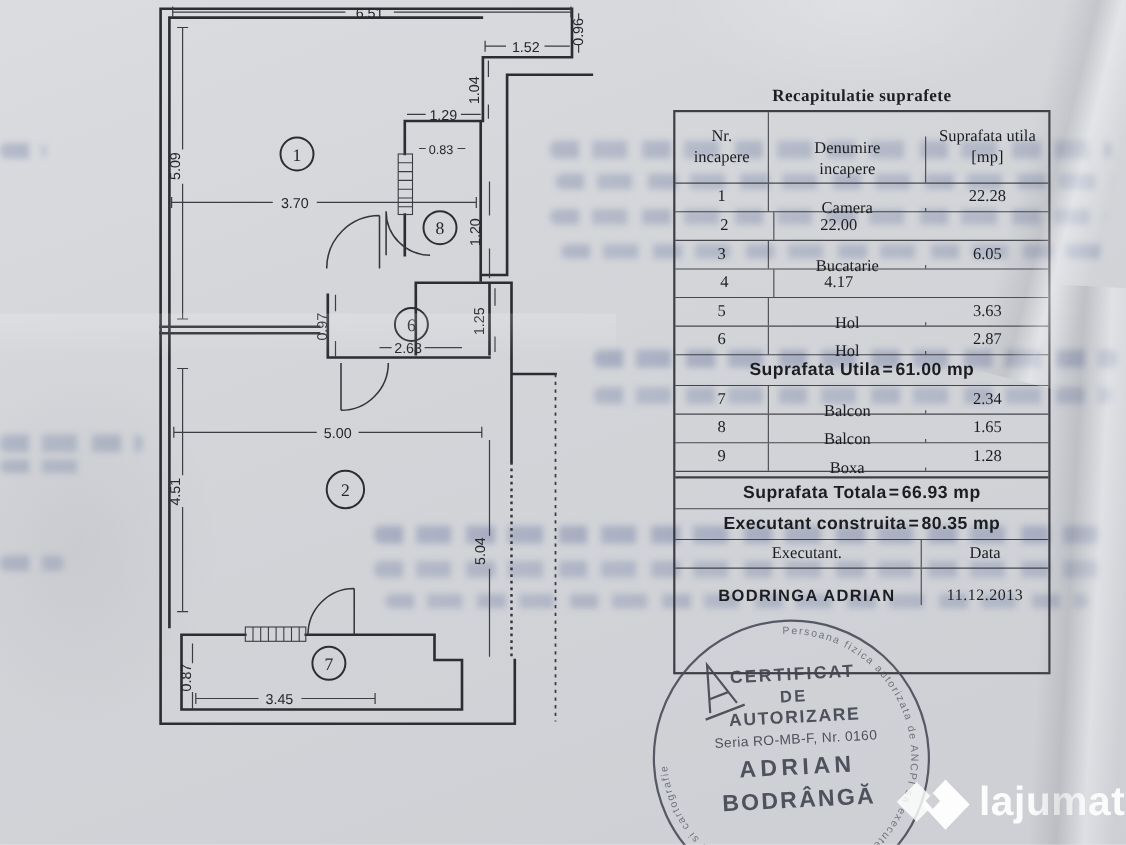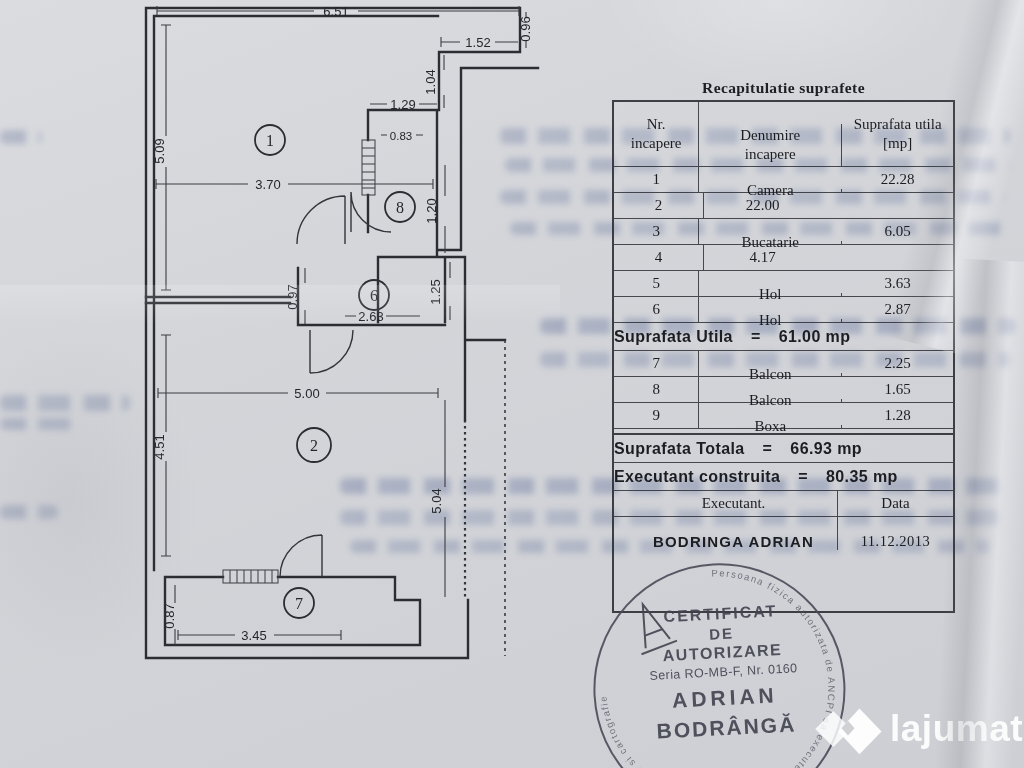--- a/index.html
+++ b/index.html
@@ -45,21 +45,21 @@
     border:2px solid rgba(35,36,42,.85);color:#1c1d21;}
   .trow{display:flex;border-bottom:1.6px solid rgba(35,36,42,.8);}
   .trow:last-child{border-bottom:none;}
   .tc{box-sizing:border-box;display:flex;align-items:center;justify-content:center;text-align:center;}
   .c-nr{width:90px;border-right:1.6px solid rgba(35,36,42,.8);}
   .c-name{width:151px;border-right:1.6px solid rgba(35,36,42,.8);margin-top:22px;}
   .c-area{width:117px;}
   .t-head{height:64px;font:15px "Liberation Serif",serif;}
   .t-head .tc{white-space:pre-line;line-height:1.3;}
   .t-r{height:25px;font:15px "Liberation Serif",serif;}
-  .t-sum{height:27px;justify-content:flex-start;align-items:center;display:flex;gap:18px;
+  .t-sum{height:27px;justify-content:center;align-items:center;display:flex;gap:2px;
     font:bold 16px "Liberation Sans",sans-serif;letter-spacing:.4px;}
   .t-gap{height:4px;border-bottom:2px solid rgba(35,36,42,.85);}
   .t-foot-head{height:25px;font:15px "Liberation Serif",serif;}
   .c-exec{width:224px;border-right:1.6px solid rgba(35,36,42,.8);padding-left:16px;}
   .c-data{width:115px;}
   .t-foot{height:94px;align-items:flex-start;}
   .t-foot .tc{align-items:flex-start;padding-top:16px;}
   .exec-name{font:bold 15px "Liberation Sans",sans-serif;letter-spacing:1.2px;text-align:right;}
   .exec-date{font:14.5px "Liberation Serif",serif;letter-spacing:.5px;}
 
@@ -227,21 +227,21 @@
 
     <div class="trow t-sum">
       <span>Suprafata Utila</span>
       <span>=</span>
       <span>61.00 mp</span>
     </div>
 
     <div class="trow t-r">
       <div class="tc c-nr">7</div>
       <div class="tc c-name">Balcon</div>
-      <div class="tc c-area">2.25</div>
+      <div class="tc c-area">2.34</div>
     </div>
     <div class="trow t-r">
       <div class="tc c-nr">8</div>
       <div class="tc c-name">Balcon</div>
       <div class="tc c-area">1.65</div>
     </div>
     <div class="trow t-r">
       <div class="tc c-nr">9</div>
       <div class="tc c-name">Boxa</div>
       <div class="tc c-area">1.28</div>

